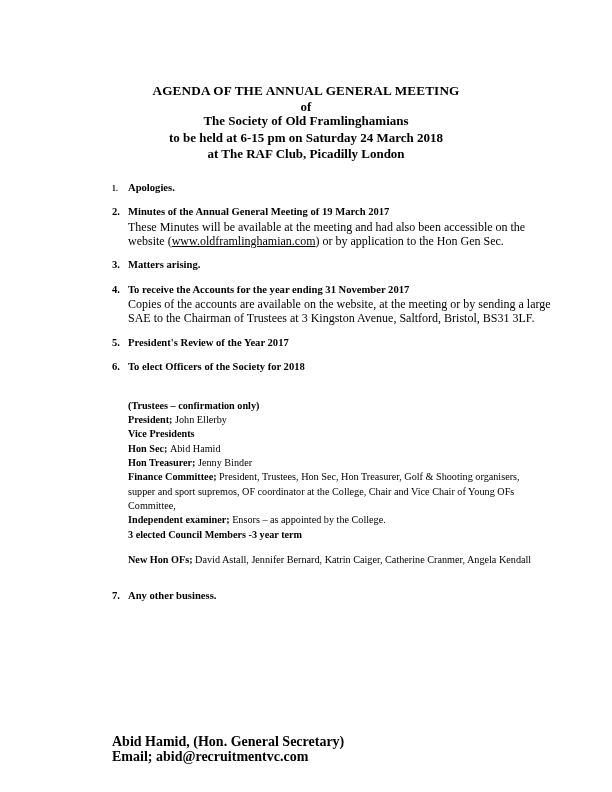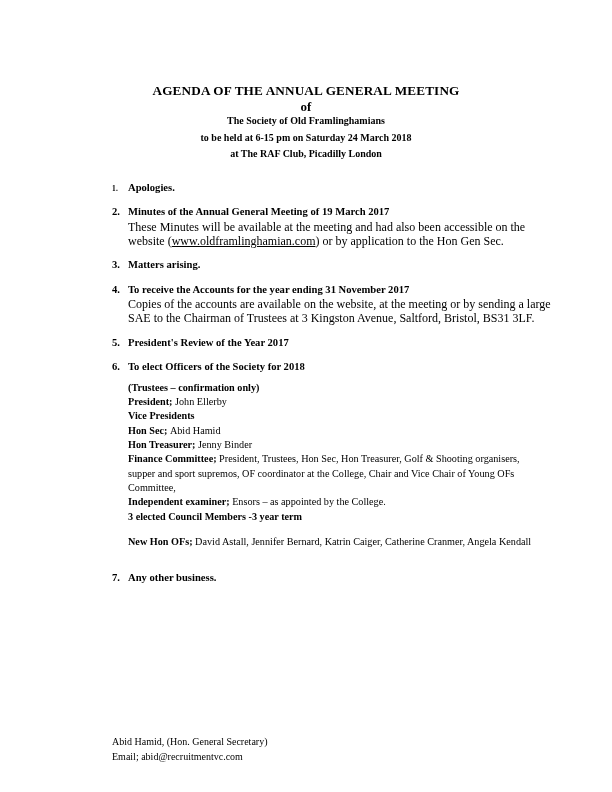--- a/index.html
+++ b/index.html
@@ -34,21 +34,21 @@
     letter-spacing: 0.15px;
     line-height: 17px;
   }
   .title-of {
     font-size: 13px;
     font-weight: bold;
     line-height: 13px;
     margin-top: 1px;
   }
   .title-sub {
-    font-size: 10px;
+    font-size: 13px;
     font-weight: bold;
     line-height: 16.5px;
   }
 
   
   .agenda {
     margin-top: 18px;
     padding-left: 0;
   }
   .item {
@@ -84,21 +84,21 @@
     font-weight: normal;
     line-height: 14.2px;
     padding-right: 48px;
   }
   .item-body .lnk {
     text-decoration: underline;
   }
 
   
   .officers {
-    margin-top: 6px;
+    margin-top: 24px;
     padding-left: 128px;
     padding-right: 70px;
   }
   .off-line {
     font-size: 10.2px;
     line-height: 14.3px;
   }
   .off-line b {
     font-weight: bold;
   }
@@ -106,22 +106,22 @@
     height: 11px;
   }
 
   
   .signature {
     position: absolute;
     left: 112px;
     top: 652px;
   }
   .sig-line {
-    font-size: 10px;
-    font-weight: normal;
+    font-size: 14px;
+    font-weight: bold;
     line-height: 15px;
   }
 </style>
 </head>
 <body>
 
 <div class="page">
 
   <div class="title-block">
     <div class="title-main">AGENDA OF THE ANNUAL GENERAL MEETING</div>

